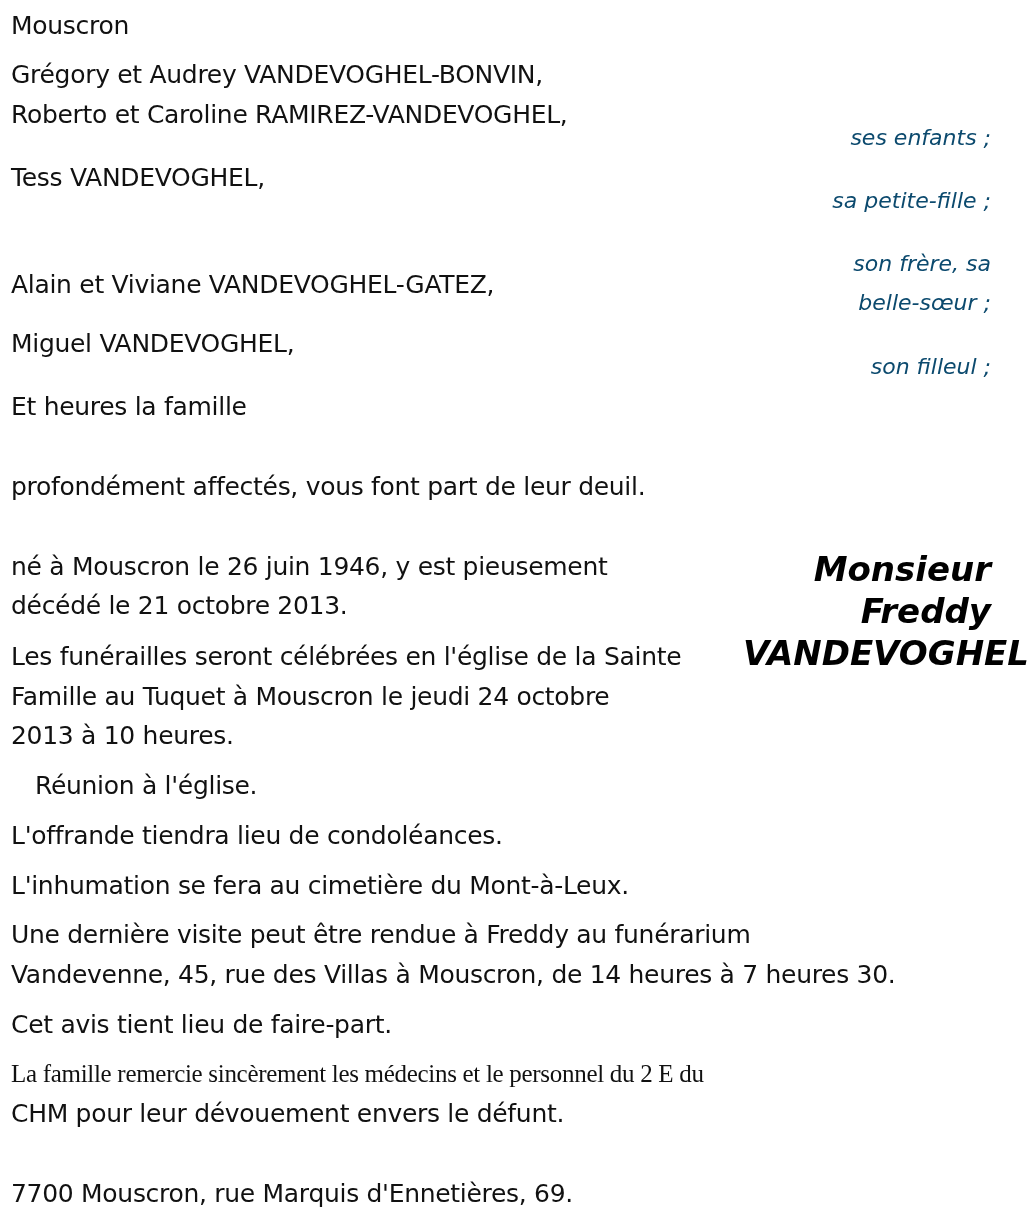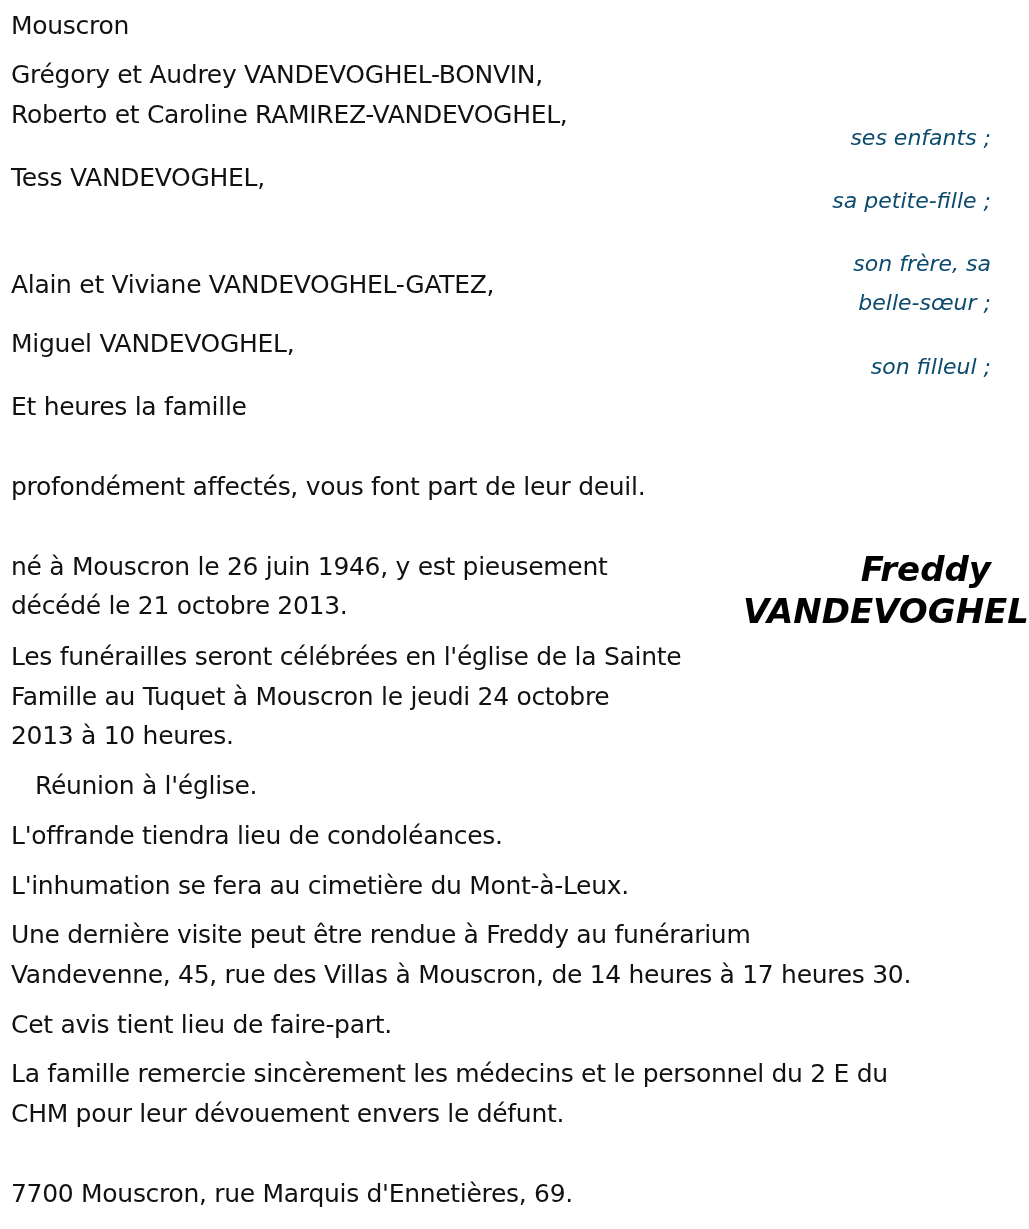--- a/index.html
+++ b/index.html
@@ -67,38 +67,39 @@
   <div class="role" style="top:284px;">belle-sœur ;</div>
 
   <div class="t" style="top:324px;">Miguel VANDEVOGHEL,</div>
   <div class="role" style="top:348px;">son filleul ;</div>
 
   <div class="t" style="top:387px;">Et heures la famille</div>
 
   <div class="t" style="top:467px;">profondément affectés, vous font part de leur deuil.</div>
 
   <div class="name-block">
+    <div class="l1">Monsieur</div>
     <div class="l2">Freddy</div>
     <div class="l3">VANDEVOGHEL</div>
   </div>
 
   <div class="t" style="top:547px;">né à Mouscron le 26 juin 1946, y est pieusement</div>
   <div class="t" style="top:586px;">décédé le 21 octobre 2013.</div>
 
   <div class="t" style="top:637px;">Les funérailles seront célébrées en l'église de la Sainte</div>
   <div class="t" style="top:677px;">Famille au Tuquet à Mouscron le jeudi 24 octobre</div>
   <div class="t" style="top:716px;">2013 à 10 heures.</div>
 
   <div class="t" style="top:766px;margin-left:24px;">Réunion à l'église.</div>
   <div class="t" style="top:816px;">L'offrande tiendra lieu de condoléances.</div>
   <div class="t" style="top:866px;">L'inhumation se fera au cimetière du Mont-à-Leux.</div>
 
   <div class="t" style="top:915px;">Une dernière visite peut être rendue à Freddy au funérarium</div>
-  <div class="t" style="top:955px;">Vandevenne, 45, rue des Villas à Mouscron, de 14 heures à 17 heures 30.</div>
+  <div class="t" style="top:955px;">Vandevenne, 45, rue des Villas à Mouscron, de 14 heures à 7 heures 30.</div>
 
   <div class="t" style="top:1005px;">Cet avis tient lieu de faire-part.</div>
 
-  <div class="t" style="top:1054px;">La famille remercie sincèrement les médecins et le personnel du 2 E du</div>
+  <div class="t" style="top:1054px;font-family:Liberation Serif, serif;">La famille remercie sincèrement les médecins et le personnel du 2 E du</div>
   <div class="t" style="top:1094px;">CHM pour leur dévouement envers le défunt.</div>
 
   <div class="t" style="top:1174px;">7700 Mouscron, rue Marquis d'Ennetières, 69.</div>
 
 </div>
 
 </body></html>

